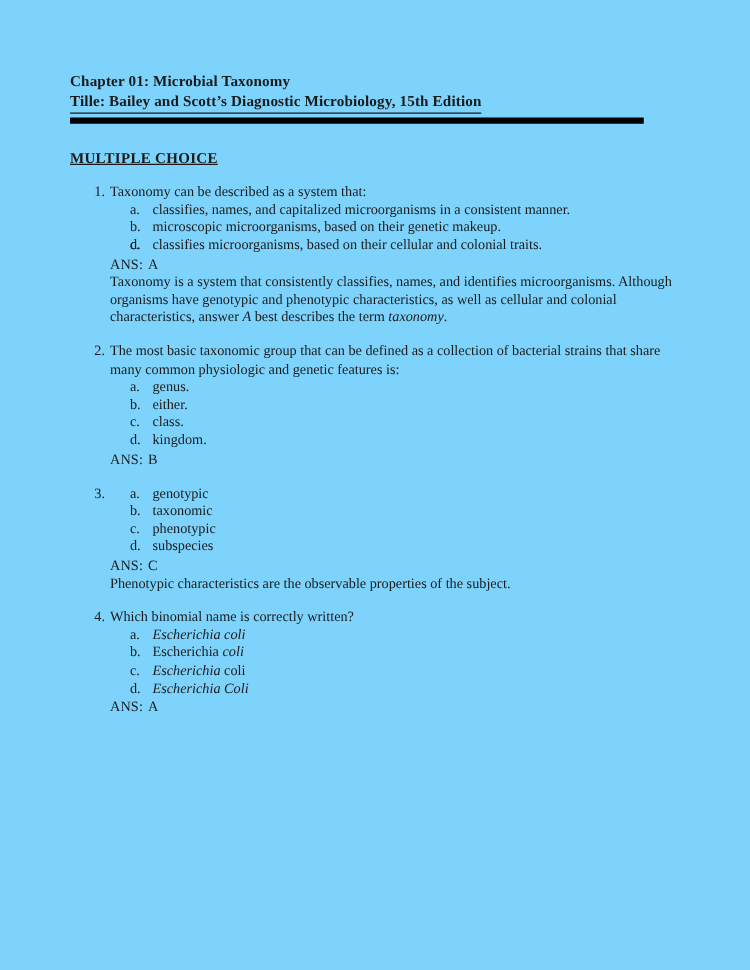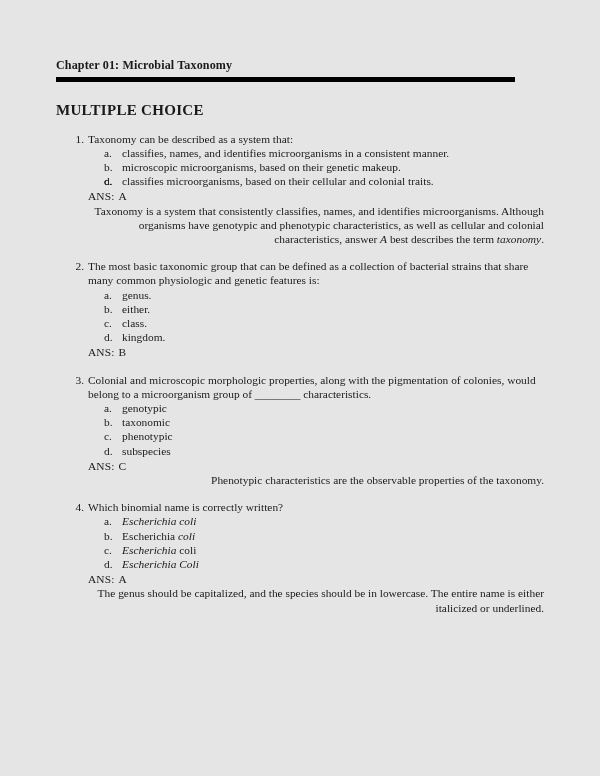--- a/index.html
+++ b/index.html
@@ -12,21 +12,21 @@
     width: 600px;
     height: 776px;
     font-family: "Liberation Serif", "DejaVu Serif", serif;
     color: #1a1a1a;
     overflow: hidden;
   }
   .page {
     position: relative;
     width: 600px;
     height: 776px;
-    background: #e5e5e5;
+    background: #7dd3fc;
     box-sizing: border-box;
     padding: 58px 56px 0 56px;
   }
 
   
   .doc-header {
     font-weight: bold;
     font-size: 12.1px;
     line-height: 15.6px;
     letter-spacing: 0.01em;
@@ -43,22 +43,23 @@
     margin-top: 3px;
     width: 459px;
     height: 5px;
     background: #000000;
   }
 
   
   .section-title {
     margin-top: 20px;
     font-weight: bold;
-    font-size: 15px;
+    font-size: 12px;
     letter-spacing: 0.02em;
+    text-decoration: underline;
   }
 
   
   .questions {
     margin-top: 13px;
   }
   .question-block {
     margin-bottom: 13px;
   }
   .question-line {
@@ -95,49 +96,49 @@
     line-height: 14.2px;
   }
   .ans-label {
     letter-spacing: 0.01em;
   }
   .ans-label .ans-key {
     margin-left: 4px;
   }
   .rationale {
     margin-top: 0px;
-    text-align: right;
   }
   i, .i {
     font-style: italic;
   }
 </style>
 </head>
 <body>
 
 <div class="page">
 
   <div class="doc-header">
     <div class="hdr-line">Chapter 01: Microbial Taxonomy</div>
+    <div class="hdr-line underlined">Tille: Bailey and Scott’s Diagnostic Microbiology, 15th Edition</div>
   </div>
   <div class="header-rule"></div>
 
   <div class="section-title">MULTIPLE CHOICE</div>
 
   <div class="questions">
 
     <div class="question-block">
       <div class="question-line">
         <span class="question-num">1.</span>
         <span>Taxonomy can be described as a system that:</span>
       </div>
       <div class="options">
         <div class="option-row">
           <span class="option-letter">a.</span>
-          <span>classifies, names, and identifies microorganisms in a consistent manner.</span>
+          <span>classifies, names, and capitalized microorganisms in a consistent manner.</span>
         </div>
         <div class="option-row">
           <span class="option-letter">b.</span>
           <span>microscopic microorganisms, based on their genetic makeup.</span>
         </div>
         <div class="option-row">
           <span class="option-letter">c.</span>
         </div>
         <div class="option-row">
           <span class="option-letter">d.</span>
@@ -178,21 +179,20 @@
       <div class="answer-block">
         <div class="ans-label">
           <span>ANS:</span><span class="ans-key">B</span>
         </div>
       </div>
     </div>
 
     <div class="question-block">
       <div class="question-line">
         <span class="question-num">3.</span>
-        <span>Colonial and microscopic morphologic properties, along with the pigmentation of colonies, would belong to a microorganism group of ________ characteristics.</span>
       </div>
       <div class="options">
         <div class="option-row">
           <span class="option-letter">a.</span>
           <span>genotypic</span>
         </div>
         <div class="option-row">
           <span class="option-letter">b.</span>
           <span>taxonomic</span>
         </div>
@@ -202,21 +202,21 @@
         </div>
         <div class="option-row">
           <span class="option-letter">d.</span>
           <span>subspecies</span>
         </div>
       </div>
       <div class="answer-block">
         <div class="ans-label">
           <span>ANS:</span><span class="ans-key">C</span>
         </div>
-        <div class="rationale"><span>Phenotypic characteristics are the observable properties of the taxonomy.</span></div>
+        <div class="rationale"><span>Phenotypic characteristics are the observable properties of the subject.</span></div>
       </div>
     </div>
 
     <div class="question-block">
       <div class="question-line">
         <span class="question-num">4.</span>
         <span>Which binomial name is correctly written?</span>
       </div>
       <div class="options">
         <div class="option-row">
@@ -233,18 +233,17 @@
         </div>
         <div class="option-row">
           <span class="option-letter">d.</span>
           <i>Escherichia Coli</i><span></span>
         </div>
       </div>
       <div class="answer-block">
         <div class="ans-label">
           <span>ANS:</span><span class="ans-key">A</span>
         </div>
-        <div class="rationale"><span>The genus should be capitalized, and the species should be in lowercase. The entire name is either italicized or underlined.</span></div>
       </div>
     </div>
 
   </div>
 </div>
 
 </body></html>

